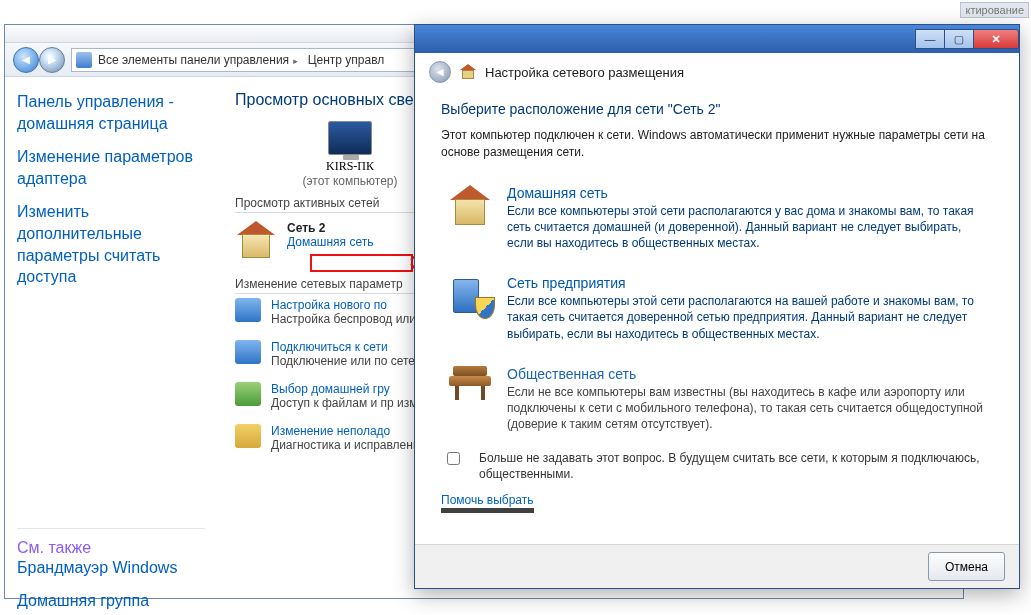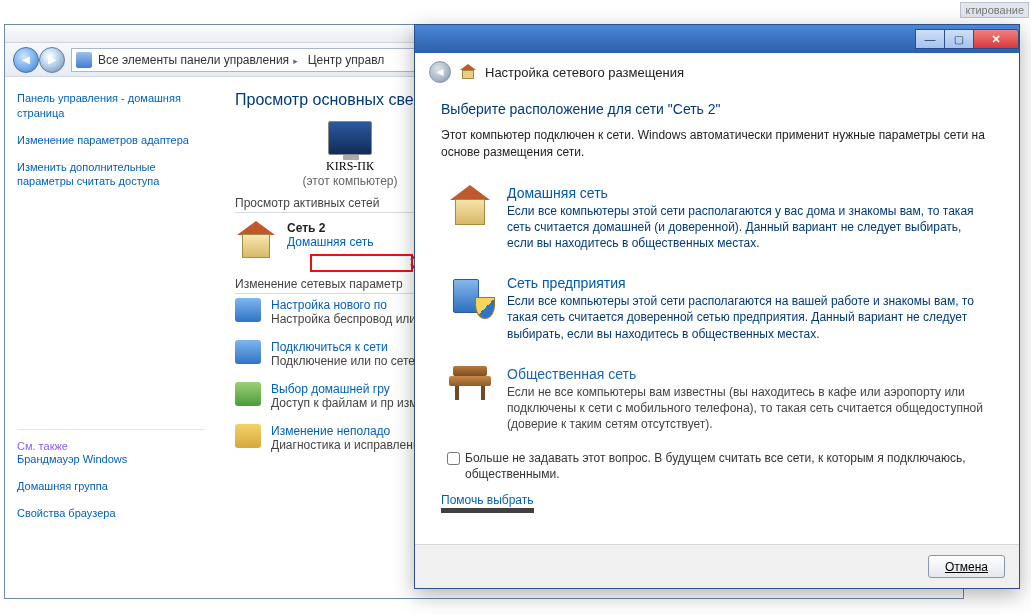--- a/index.html
+++ b/index.html
@@ -9,21 +9,21 @@
   .cp-window { position: absolute; left: 4px; top: 24px; width: 960px; height: 575px; border: 1px solid #6e8aa8; background: #fff; }
   .cp-titlebar { height: 18px; background: linear-gradient(#fdfdfd,#e9ecf2); border-bottom:1px solid #cfd6e1; }
   .cp-nav { height: 34px; display:flex; align-items:center; gap:6px; padding:0 8px; background:linear-gradient(#f6f8fb,#e7ecf4); border-bottom:1px solid #cfd6e1; }
   .navbtn-pair { display:flex; gap:0; }
   .navbtn { width:26px; height:26px; border-radius:50%; background:radial-gradient(circle at 40% 35%,#cfe6ff,#6fa9e8 60%,#3b77c4); border:1px solid #3f6faa; display:flex;align-items:center;justify-content:center;color:#fff;font-size:13px; }
   .navbtn.disabled { filter: grayscale(60%) brightness(1.15); }
   .addr { flex:1; height:24px; background:#fff; border:1px solid #a8b7cc; display:flex; align-items:center; padding:0 4px; font-size:12px; color:#333; gap:6px; }
   .addr .ico { width:16px; height:16px; background:linear-gradient(#9cc0ee,#3f7dce); border-radius:2px; position:relative; }
   .addr .sep::after { content:"▸"; font-size:9px; color:#666; margin:0 4px; }
   .cp-body { display:flex; height: calc(100% - 52px); }
-  .cp-side { width:212px; padding:14px 12px; background:#fff; font-size:11px; }
+  .cp-side { width:212px; padding:14px 12px; background:#fff; font-size:16px; }
   .cp-side a { display:block; color:#0060c0; text-decoration:none; margin-bottom:12px; line-height:1.35; }
   .cp-side .sec-title { color:#8b5cf6; }
   .cp-side hr { border:none; border-top:1px solid #e1e6ee; margin:240px 0 10px 0; }
 
   .cp-main { flex:1; padding:10px 18px; position:relative; font-size:12px; }
   .cp-main h2 { font-size:16px; font-weight:400; color:#003a7a; margin:4px 0 12px 0; }
   .pc-block { text-align:center; width:150px; margin:0 auto 8px 40px; }
   .pc-block .pcname { font-family:'Segoe UI'; }
   .pc-block .sub { color:#666; }
   .monitor { width:44px; height:34px; margin:0 auto 4px; background:linear-gradient(#2c5aa0,#0f2c58); border:1px solid #888; border-radius:2px; position:relative; }
@@ -67,25 +67,25 @@
   .dlg-head .hdr-ico .h2{position:absolute;top:6px;left:3px;width:12px;height:9px;background:#e8cf84;border:1px solid #a78a3f;}
   .dlg-body { padding:4px 26px 10px; font-size:12px; color:#222; }
   .dlg-body h3 { font-size:14px; font-weight:400; color:#003a7a; margin:2px 0 10px; }
   .dlg-body .intro { color:#222; margin-bottom:12px; line-height:1.4;}
   .opt { display:flex; gap:14px; padding:12px 6px; border-radius:2px; }
   .opt .o-ico { width:46px; height:42px; flex-shrink:0; position:relative;}
   .opt .o-txt .title { color:#0058b0; font-size:14px; margin-bottom:2px;}
   .opt .o-txt .desc { color:#003a7a; line-height:1.35;}
   .opt.public .o-txt .desc { color:#444; }
   .opt.public .o-txt .title { color:#1a66b3;}
-  .check-row { display:flex; align-items:flex-start; gap:2px; margin:6px 2px 8px; color:#333; line-height:1.35;}
+  .check-row { display:flex; align-items:flex-start; gap:16px; margin:6px 2px 8px; color:#333; line-height:1.35;}
   .check-row input { margin-top:2px;}
   .help-link { color:#0060c0; text-decoration:none; display:inline-block; margin-top:2px; border-bottom:5px solid #404040; padding-bottom:1px;}
   .dlg-footer { position:absolute; bottom:0; left:0; right:0; height:44px; background:#f0f0f0; border-top:1px solid #d6d6d6; display:flex; justify-content:flex-end; align-items:center; padding:0 14px;}
-  .dlg-footer button { height:23px; padding:0 16px; font-size:12px; background:linear-gradient(#fefefe,#e4e8ee); border:1px solid #8a98ad; border-radius:3px;text-decoration:underline;}
+  .dlg-footer button { height:29px; padding:0 16px; font-size:12px; background:linear-gradient(#fefefe,#e4e8ee); border:1px solid #8a98ad; border-radius:3px;}
 
   
   .ico-home .roof{position:absolute;top:0;left:3px;width:0;height:0;border-left:20px solid transparent;border-right:20px solid transparent;border-bottom:15px solid #bf5a2e;}
   .ico-home .wall{position:absolute;top:14px;left:8px;width:30px;height:26px;background:linear-gradient(#f5e3ab,#d8b868);border:1px solid #a78a3f;}
   .ico-work .srv{position:absolute;top:4px;left:6px;width:26px;height:34px;background:linear-gradient(#84b7ec,#2e6fc0);border:1px solid #2a5a9c;border-radius:2px;}
   .ico-work .shield{position:absolute;bottom:-2px;right:-2px;width:20px;height:22px;background:linear-gradient(135deg,#f6d558 50%,#2f74c6 50%);border:1px solid #9a7a20;border-radius:0 0 10px 10px / 0 0 14px 14px;}
   .ico-pub .bench{position:absolute;top:10px;left:2px;width:42px;height:10px;background:linear-gradient(#c88a4a,#8e5a28);border-radius:2px;}
   .ico-pub .back{position:absolute;top:0;left:6px;width:34px;height:10px;background:linear-gradient(#b57a3e,#7d4f22);border-radius:2px;}
   .ico-pub .leg{position:absolute;top:20px;width:4px;height:14px;background:#6f4a24;}
   .ico-pub .leg.l{left:8px;} .ico-pub .leg.r{right:8px;}

